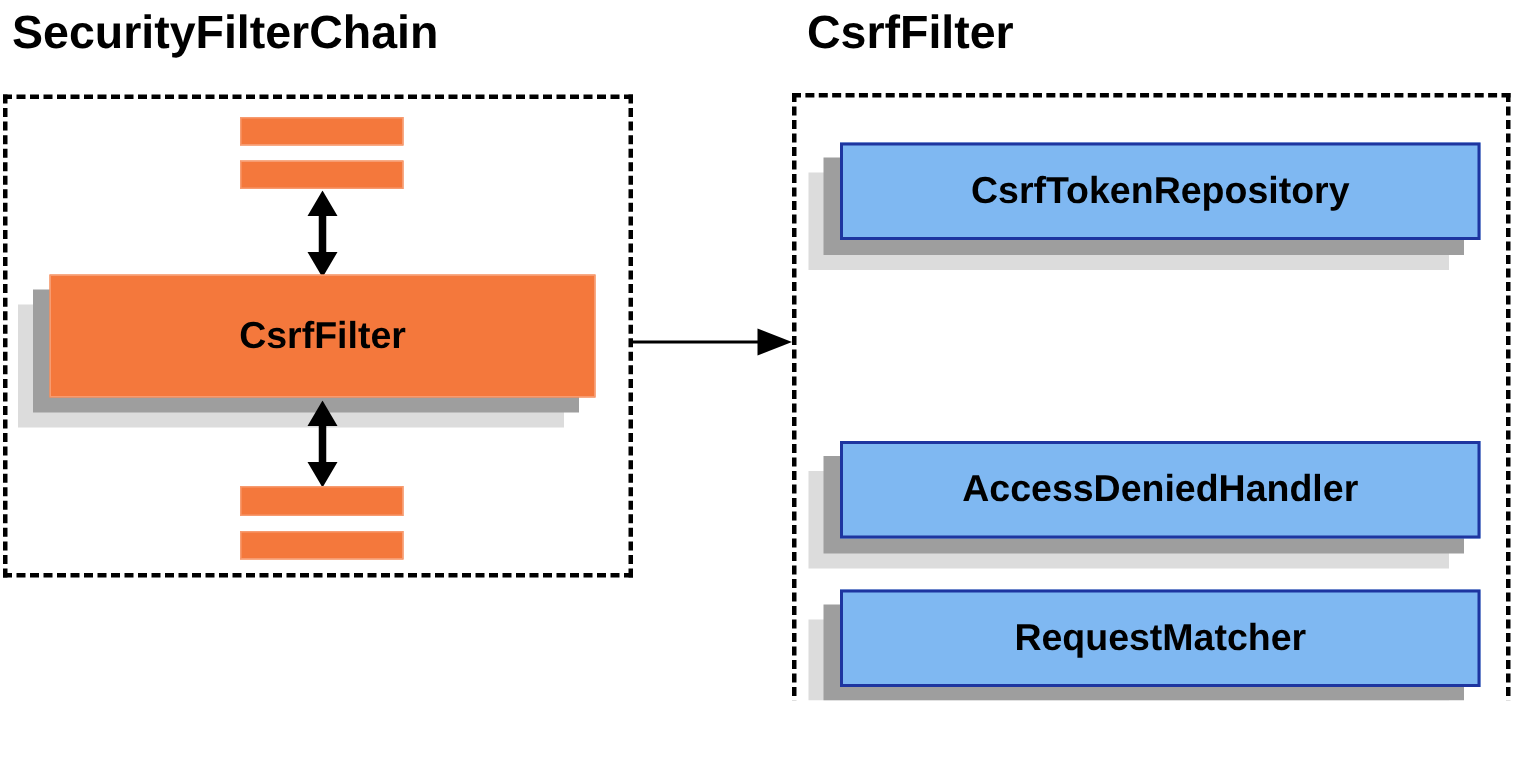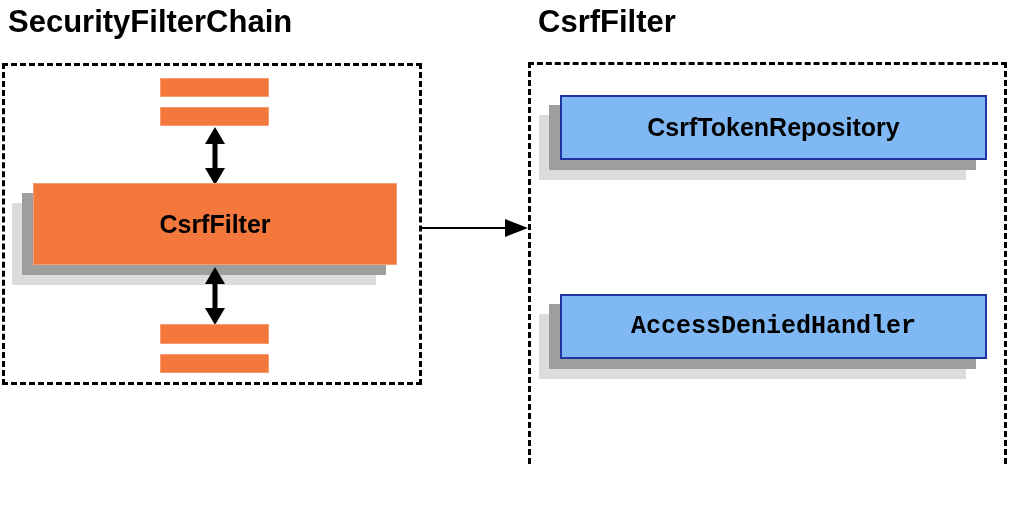--- a/index.html
+++ b/index.html
@@ -87,21 +87,21 @@
     display: flex;
     align-items: center;
     justify-content: center;
     font-size: 25px;
     font-weight: bold;
     color: #000000;
     text-align: right;
   }
   .component-1 { top: 30px; }
   .component-2 { top: 129px; }
-  .component-3 { top: 229px; font-family: Liberation Mono, monospace; }
+  .component-3 { top: 229px; }
   .component-4 { top: 328px; }
 </style>
 </head>
 <body>
 
 <div class="canvas">
 
   <h1 class="title title-left">SecurityFilterChain</h1>
 
   <h1 class="title title-right">CsrfFilter</h1>
@@ -140,15 +140,18 @@
 
     <div class="component-box component-1">
       <span>CsrfTokenRepository</span>
     </div>
 
 
     <div class="component-box component-3">
       <span>AccessDeniedHandler</span>
     </div>
 
+    <div class="component-box component-4">
+      <span>RequestMatcher</span>
+    </div>
   </div>
 
 </div>
 
 </body></html>

